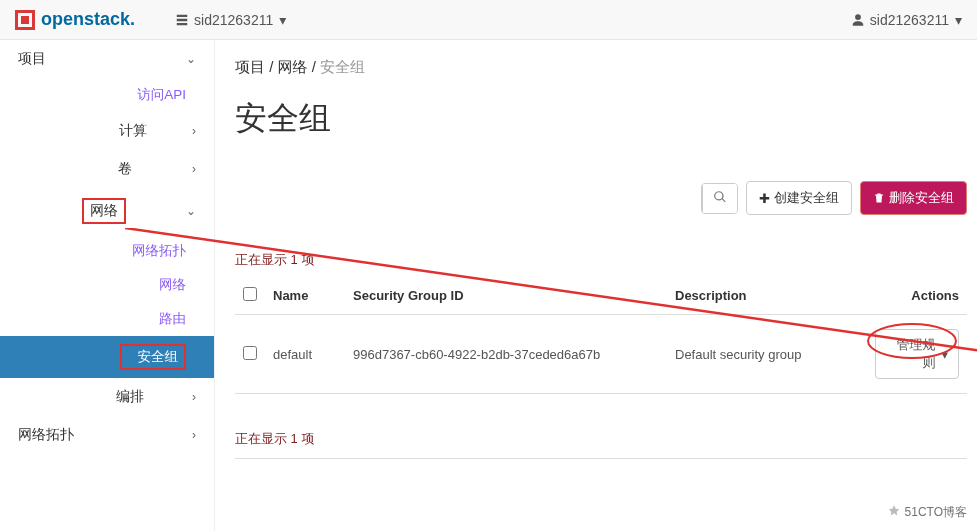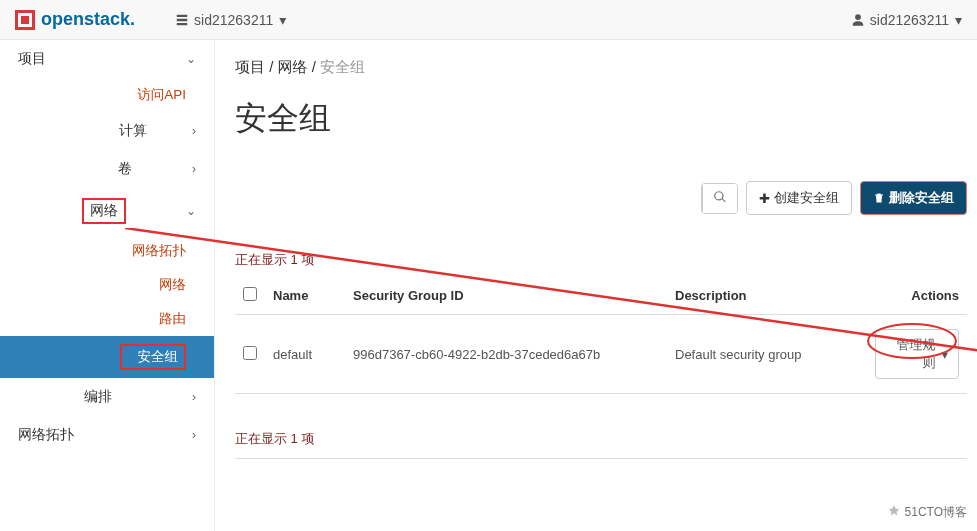--- a/index.html
+++ b/index.html
@@ -8,38 +8,38 @@
 .logo { display: flex; align-items: center; font-weight: 600; font-size: 18px; color: #0369a1; }
 .logo-icon { width: 20px; height: 20px; border: 3px solid #d93838; display: inline-block; margin-right: 6px; position: relative; }
 .logo-icon::after { content: ""; position: absolute; left: 3px; top: 3px; width: 8px; height: 8px; background: #d93838; }
 .project-dd { margin-left: 40px; display: flex; align-items: center; color: #555; }
 .user-dd { margin-left: auto; display: flex; align-items: center; color: #555; }
 .icon-sm { width: 14px; height: 14px; margin-right: 5px; fill: currentColor; }
 .caret { margin-left: 6px; }
 .layout { display: flex; height: calc(100% - 40px); }
 .sidebar { width: 215px; background: #fff; border-right: 1px solid #eee; }
 .nav-item { display: flex; align-items: center; justify-content: space-between; padding: 10px 18px; cursor: pointer; color: #333; }
-.nav-item.small { padding: 8px 18px; font-size: 13.5px; text-align: right; justify-content: flex-end; color: #c2410c; }
+.nav-item.small { padding: 8px 18px; font-size: 13.5px; text-align: right; justify-content: flex-end; color: #8b5cf6; }
 .nav-item.indent1 { padding-right: 28px; }
 .nav-item.indent2 { padding-right: 28px; }
 .nav-item.indent2.narrow { padding-left: 75px; }
 .nav-item.active { background: #2e80b6; color: #fff; }
 .chev { font-size: 12px; color: #666; }
 .nav-label-right { text-align: right; flex: 1; }
 .hl { border: 2px solid #e03030; }
 .main { flex: 1; padding: 18px 10px 18px 20px; position: relative; }
 .breadcrumb { color: #333; font-size: 15px; }
 .breadcrumb .muted { color: #999; }
 .page-title { font-size: 32px; font-weight: 400; margin-top: 20px; }
 .toolbar { display: flex; justify-content: flex-end; align-items: center; gap: 8px; margin-top: 40px; }
 .filter { display: flex; align-items: center; border: 1px solid #ccc; border-radius: 4px; overflow: hidden; }
 .filter input { border: none; padding: 7px 10px; font-size: 13px; width: 160px; outline: none; }
 .filter button { border: none; background: #fff; border-left: 1px solid #ccc; padding: 6px 10px; cursor: pointer; color: #777; }
 .btn { border: 1px solid #ccc; background: #fff; padding: 7px 12px; font-size: 13px; border-radius: 4px; cursor: pointer; display: inline-flex; align-items: center; gap: 4px; color: #333; }
-.btn-danger { background: #0c4a6e; border-color: #e17a76; color: #fff; font-weight: bold; }
+.btn-danger { background: #be185d; border-color: #e17a76; color: #fff; }
 .summary { margin-top: 36px; font-size: 13px; color: #7f1d1d; }
 .table { width: 100%; border-collapse: collapse; margin-top: 8px; }
 .table th { text-align: left; font-weight: 700; font-size: 13px; padding: 10px 8px; border-bottom: 1px solid #ddd; color: #333; }
 .table td { padding: 14px 8px; border-bottom: 1px solid #ddd; font-size: 13px; color: #555; vertical-align: middle; }
 .act-btn { border: 1px solid #ccc; border-radius: 4px; padding: 6px 10px; font-size: 13px; display: inline-flex; align-items: center; gap: 6px; cursor: pointer; }
 .act-wrap { position: relative; display: inline-block; }
 .act-circle { position: absolute; left: -8px; top: -6px; width: 90px; height: 36px; border: 2px solid #e03030; border-radius: 50%; pointer-events: none; }
 .watermark { position: absolute; bottom: 10px; right: 10px; color: #737373; font-size: 12px; }
 .arrow-line { position:absolute; pointer-events:none; }
 input[type=checkbox]{ width:14px; height:14px; }
@@ -95,21 +95,21 @@
     </div>
     <div class="nav-item small indent2 narrow">
       <span class="nav-label-right">网络</span>
     </div>
     <div class="nav-item small indent2 narrow">
       <span class="nav-label-right">路由</span>
     </div>
     <div class="nav-item small indent2 active" style="padding-left:120px;">
       <span class="nav-label-right hl" style="padding:2px 6px;border-color:#e03030;">安全组</span>
     </div>
-    <div class="nav-item" style="justify-content:flex-end;gap:80px;padding-left:60px;">
+    <div class="nav-item" style="justify-content:flex-end;gap:48px;padding-left:60px;">
       <span>编排</span>
       <span class="chev">›</span>
     </div>
     <div class="nav-item">
       <span>网络拓扑</span>
       <span class="chev">›</span>
     </div>
   </div>
 
   <div class="main">

